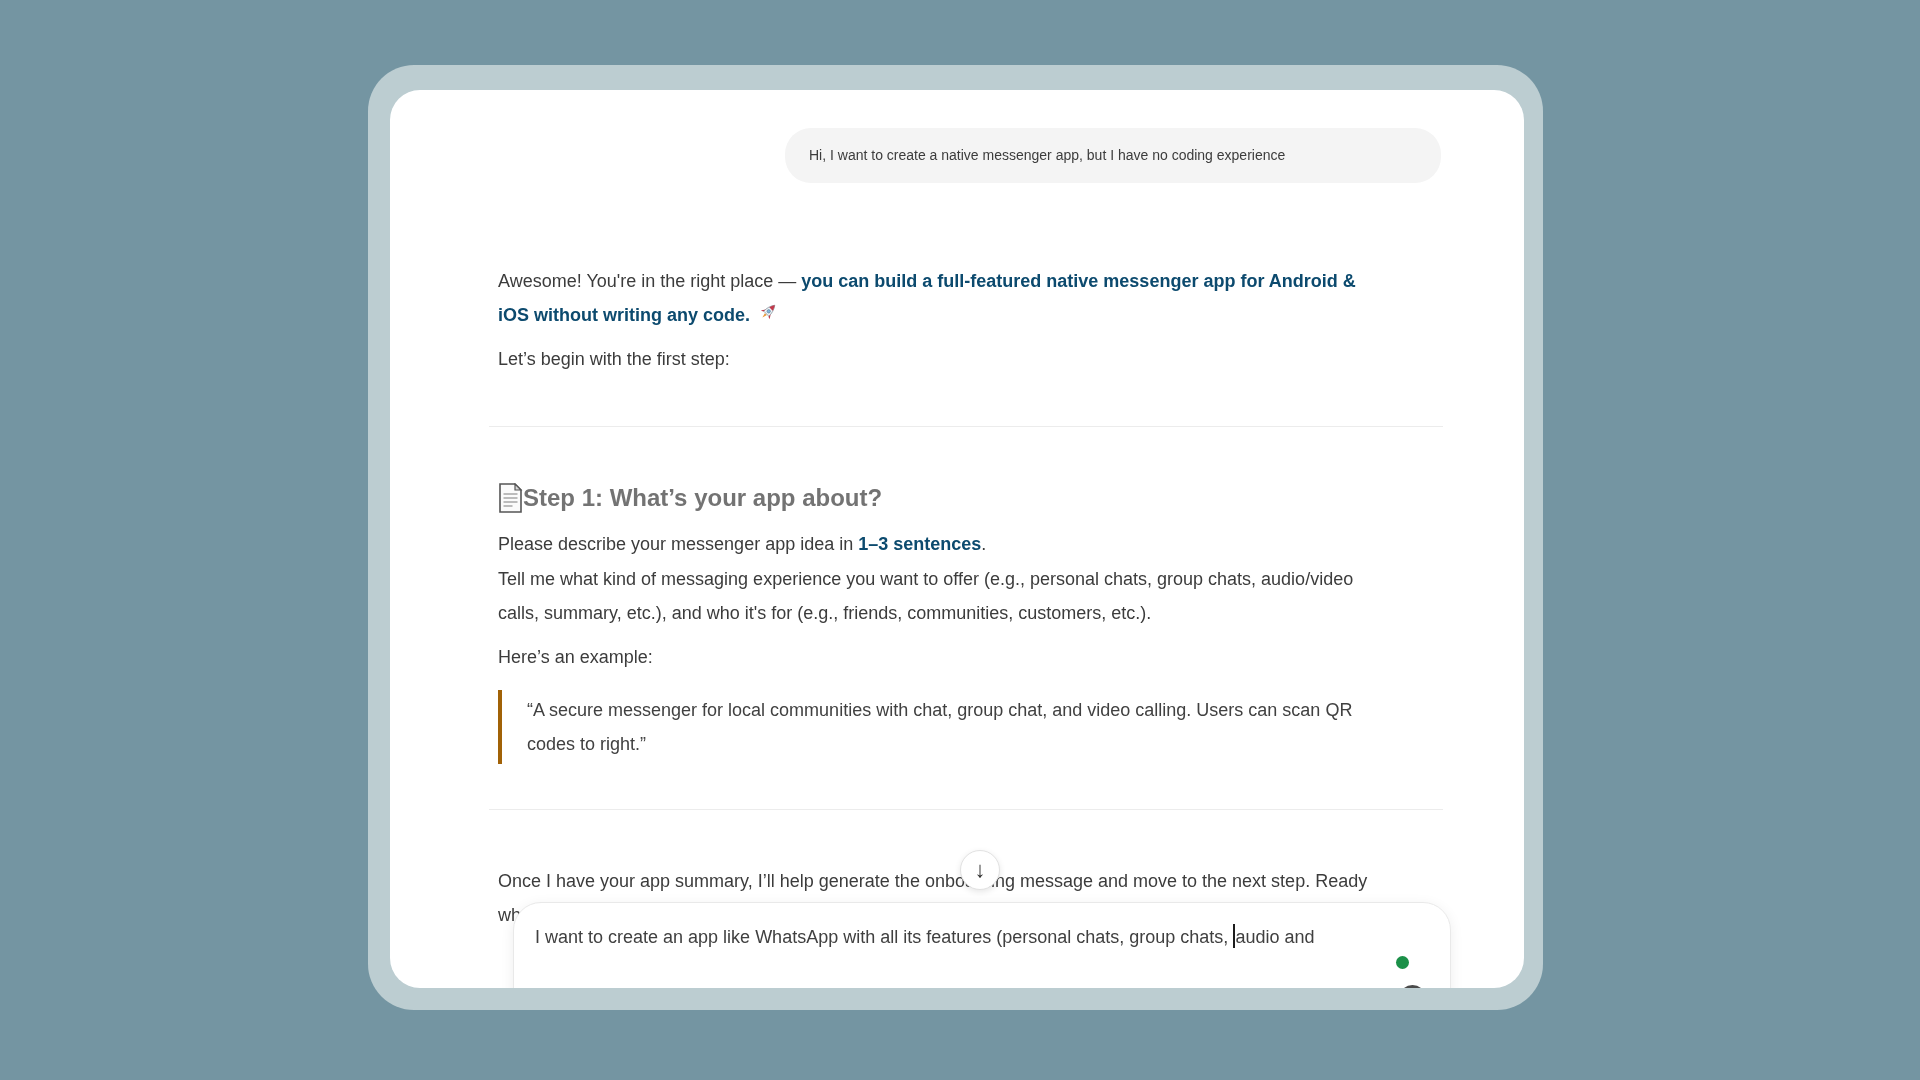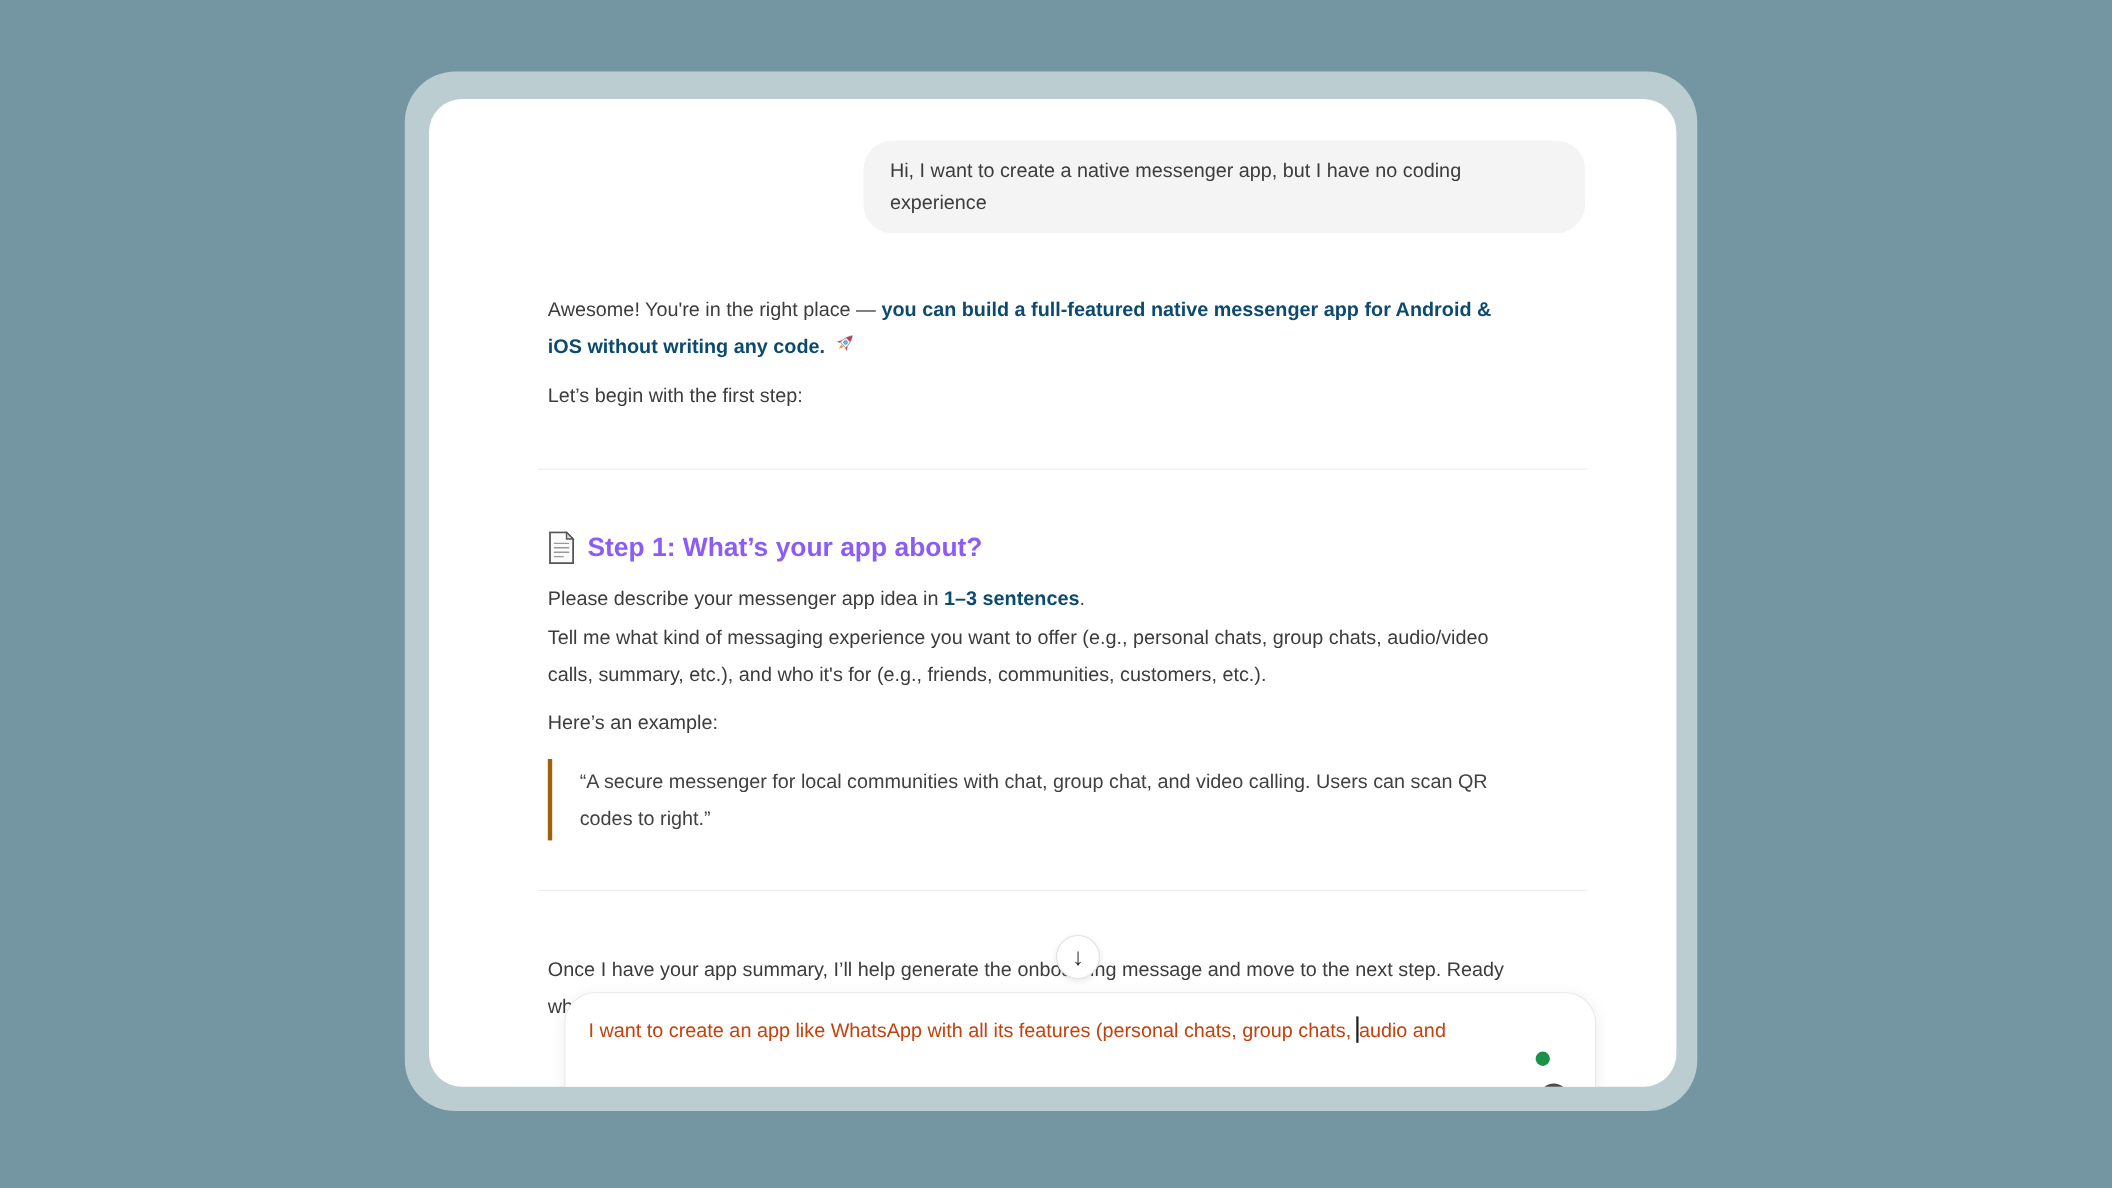--- a/index.html
+++ b/index.html
@@ -26,33 +26,33 @@
   .content {
     position: absolute; left: 108px; top: 0;
     width: 945px; height: 898px;
   }
 
   .user-bubble {
     position: absolute; top: 38px; right: 2px;
     width: 656px;
     background: #f4f4f4; border-radius: 26px;
     padding: 13px 24px;
-    font-size: 18px; line-height: 29px; color: #3c3c3c;
+    font-size: 14px; line-height: 29px; color: #3c3c3c;
   }
 
   .msg { position: absolute; left: 0; font-size: 18px; line-height: 34px; color: #3c3c3c; }
   .line { white-space: nowrap; }
   .b { font-weight: bold; color: #0c4a6e; }
 
   .divider { position: absolute; left: -9px; width: 954px; height: 1px; background: #ececec; }
 
   .step-heading {
     position: absolute; left: 0; top: 390px;
-    display: flex; align-items: center; gap: 11px;
-    font-size: 24px; font-weight: bold; color: #8b5cf6; line-height: 36px;
+    display: flex; align-items: center; 
+    font-size: 24px; font-weight: bold; color: #737373; line-height: 36px;
     white-space: nowrap;
   }
 
   .blockquote {
     position: absolute; left: 0; top: 600px;
     border-left: 4px solid #a16207;
     padding: 3px 0 3px 25px;
     font-size: 18px; line-height: 34px; color: #414141;
   }
 
@@ -67,21 +67,21 @@
 
   .composer {
     position: absolute; left: 123px; top: 812px;
     width: 938px; height: 120px;
     background: #ffffff; border-radius: 28px;
     border: 1px solid #e9e9e9;
     box-shadow: 0 3px 14px rgba(0,0,0,0.07);
   }
   .composer-text {
     position: absolute; left: 21px; top: 18px; right: 67px;
-    font-size: 18px; line-height: 33px; color: #c2410c;
+    font-size: 18px; line-height: 33px; color: #404040;
   }
   .caret {
     display: inline-block; width: 2px; height: 24px;
     background: #1c1c1c; vertical-align: -5px;
   }
   .green-dot {
     position: absolute; right: 41px; top: 53px;
     width: 13px; height: 13px; border-radius: 50%;
     background: #1b9048;
   }

